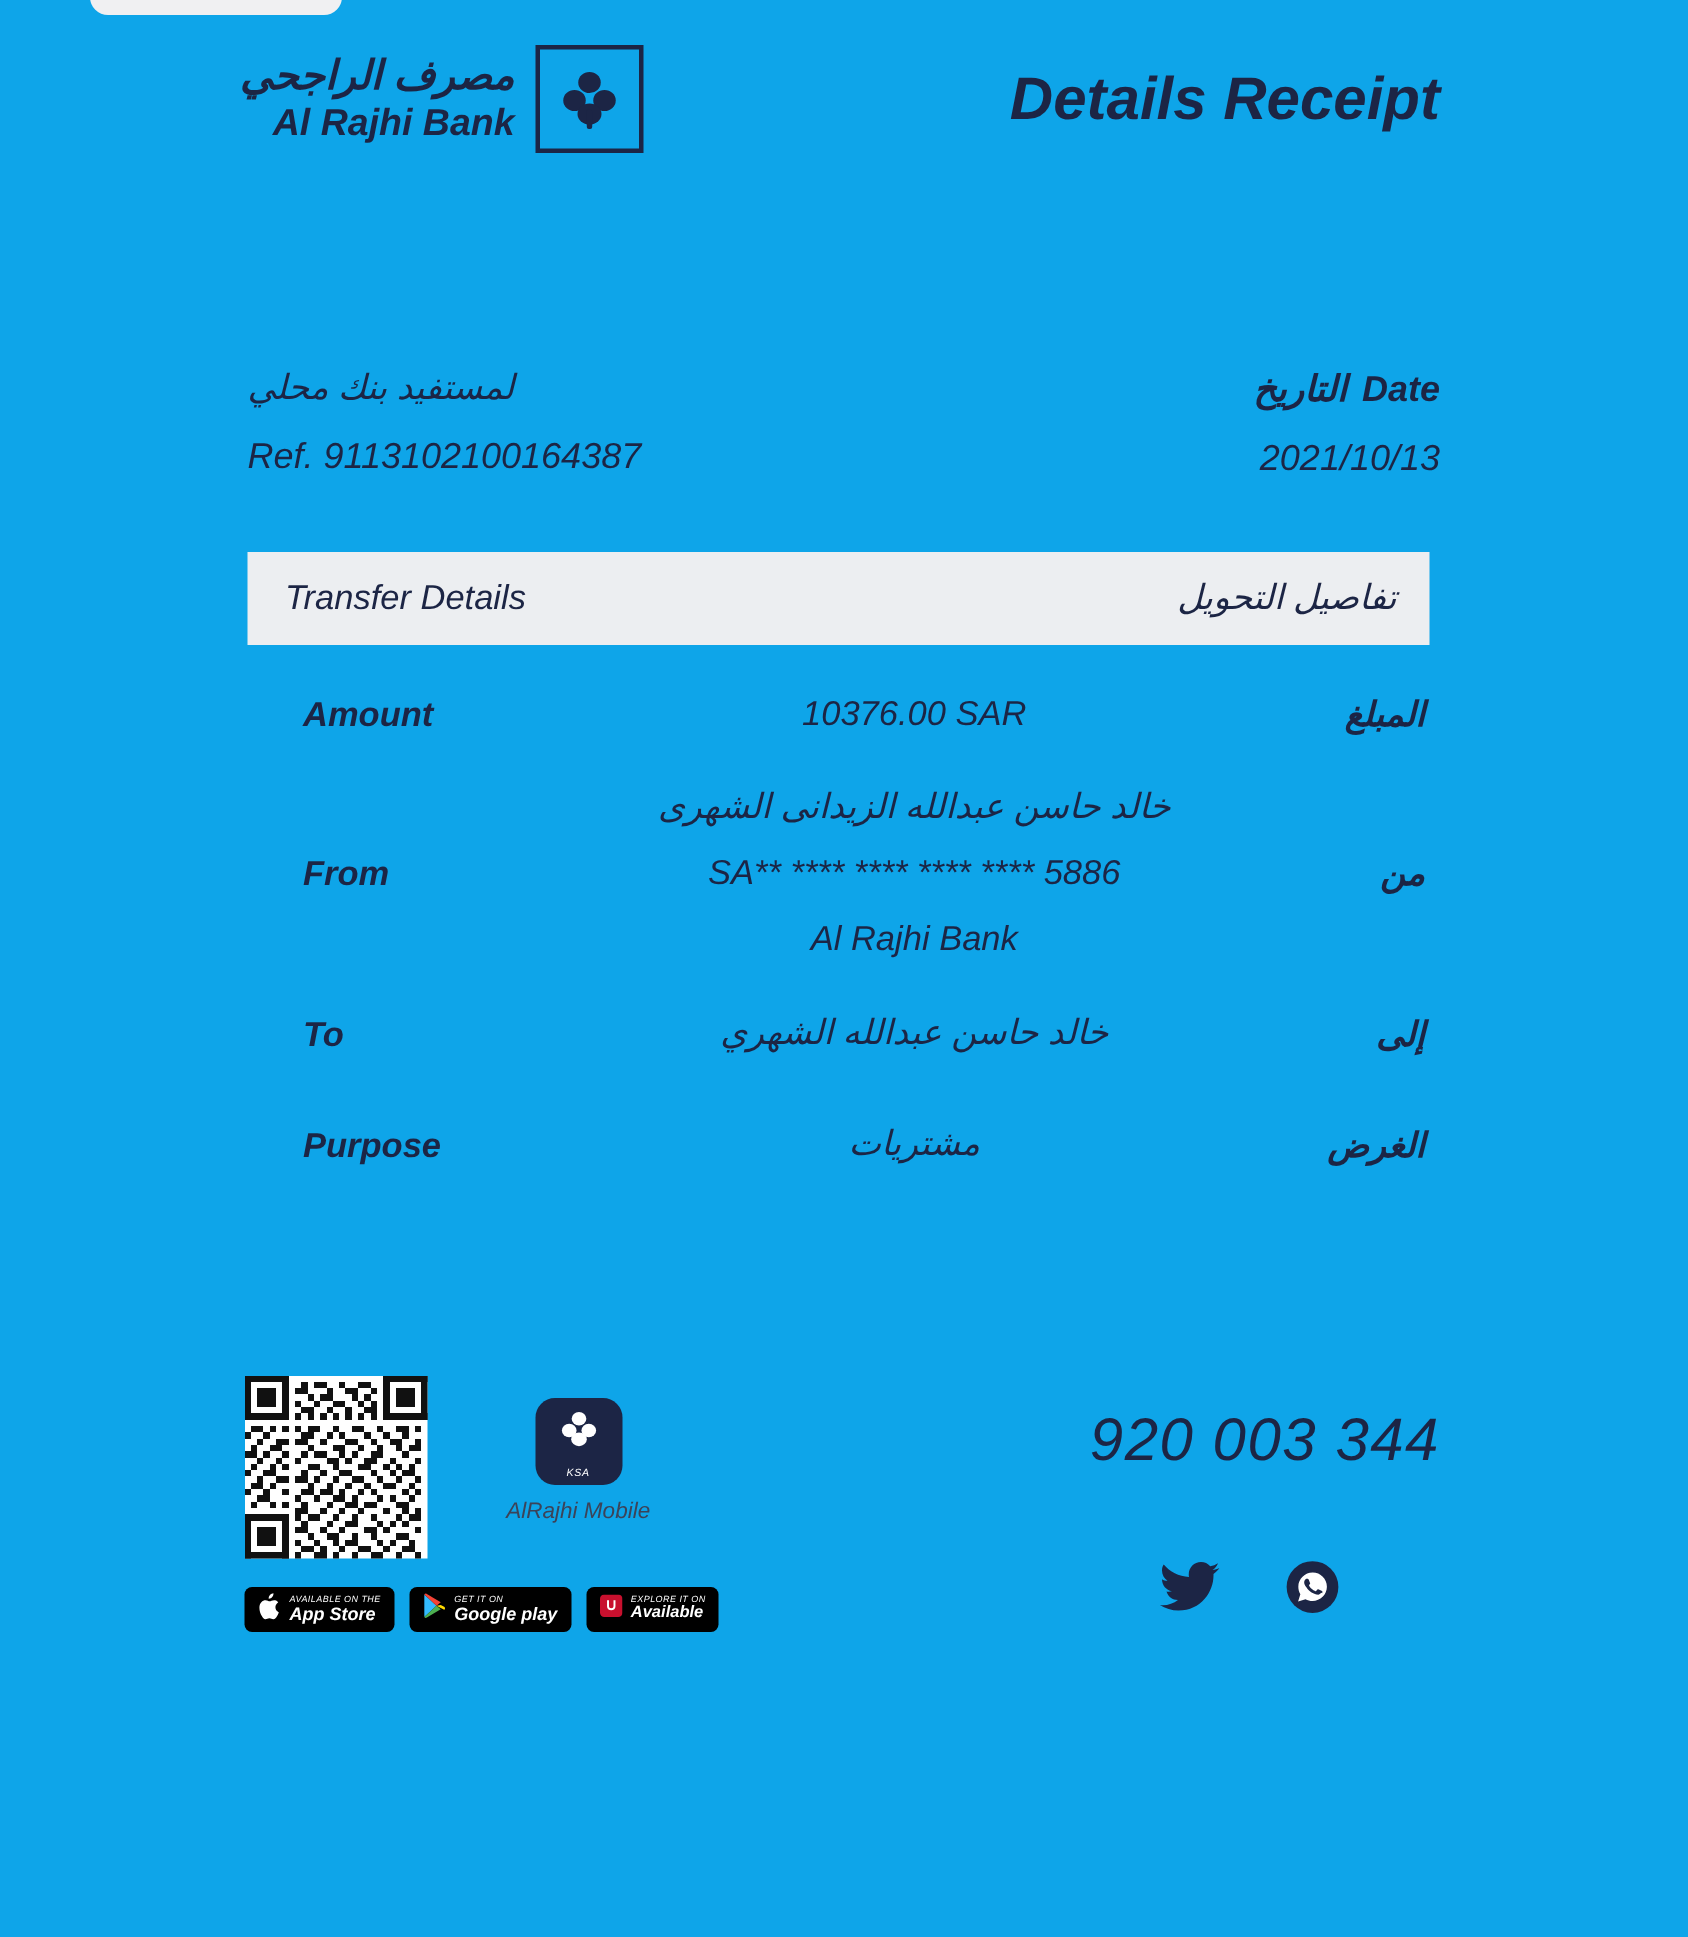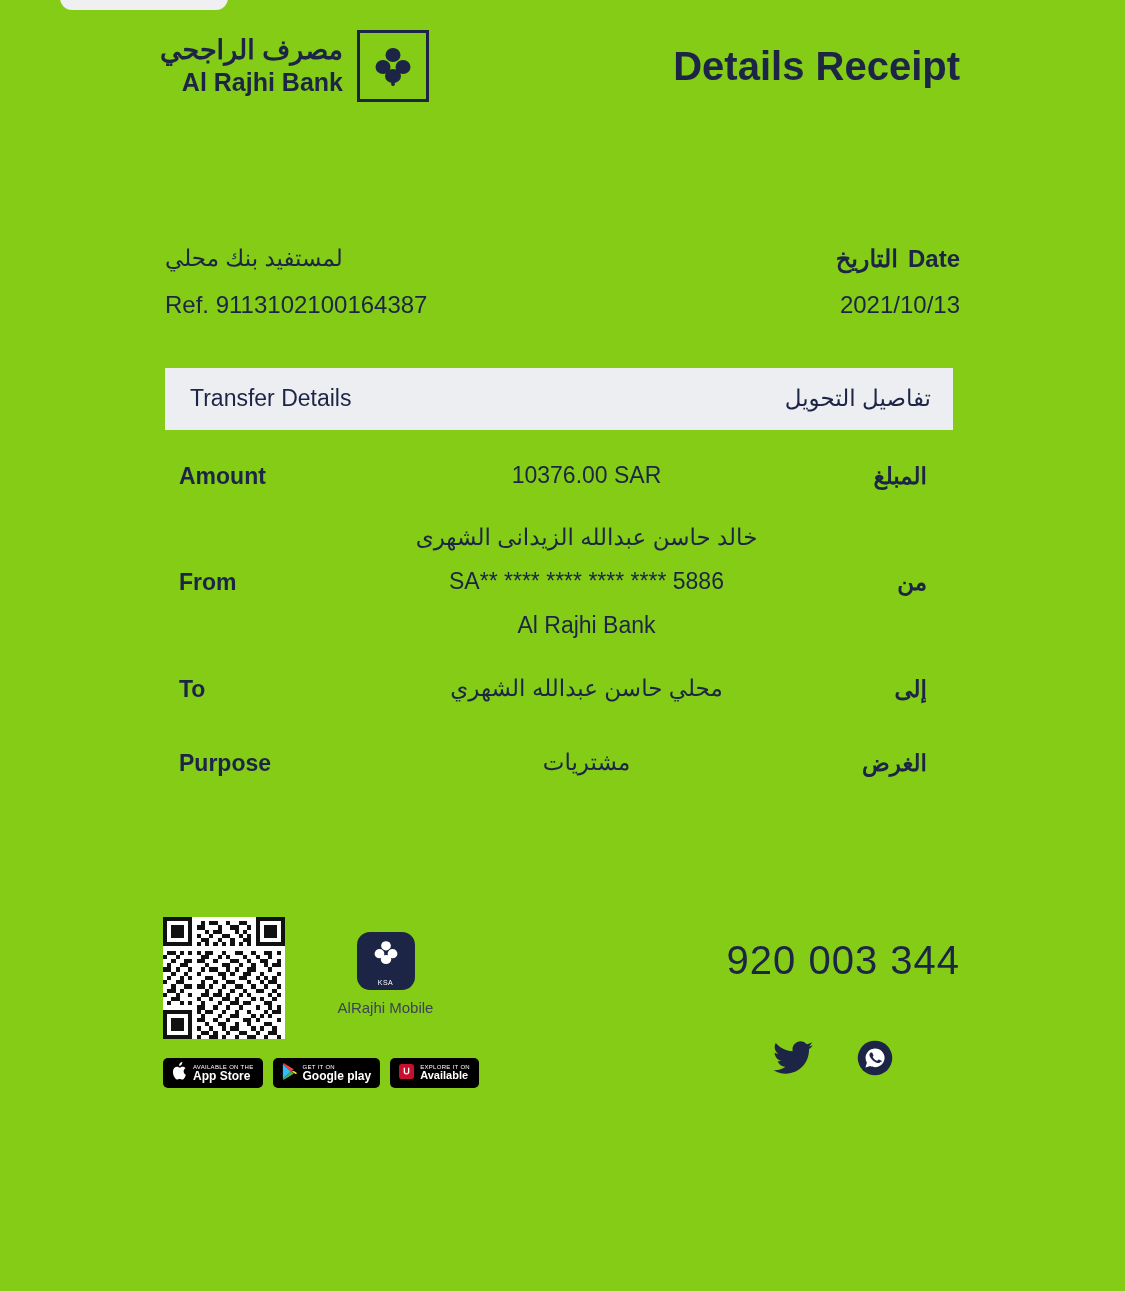--- a/index.html
+++ b/index.html
@@ -14,21 +14,22 @@
     position: relative;
     font-family: "Liberation Sans", sans-serif;
     color: #1c2545;
     overflow: hidden;
   }
   .page {
     position: absolute;
     left: 0; top: 0;
     width: 1125px;
     height: 1291px;
-    background: #84cc16;
+    background: #0ea5e9;
+    font-style: italic;
   }
   
   .notch {
     position: absolute;
     left: 60px;
     top: -14px;
     width: 168px;
     height: 24px;
     background: #f0f0f2;
     border-radius: 0 0 12px 12px;
@@ -167,21 +168,21 @@
     top: 17px;
     font-size: 23px;
     color: #1c2545;
     direction: rtl;
   }
 
   
   .rows {
     position: absolute;
     top: 440px;
-    left: 154px;
+    left: 177px;
     width: 795px;
   }
   .row {
     position: relative;
     width: 100%;
     display: flex;
     align-items: center;
     min-height: 62px;
   }
   .row .lbl-en {
@@ -378,21 +379,21 @@
         <div class="v-ar">خالد حاسن عبدالله الزيدانى الشهرى</div>
         <div>SA** **** **** **** **** 5886</div>
         <div>Al Rajhi Bank</div>
       </div>
       <div class="lbl-ar">من</div>
     </div>
 
     <div class="row row-to">
       <div class="lbl-en">To</div>
       <div class="value">
-        <div class="v-ar">محلي حاسن عبدالله الشهري</div>
+        <div class="v-ar">خالد حاسن عبدالله الشهري</div>
       </div>
       <div class="lbl-ar">إلى</div>
     </div>
 
     <div class="row row-purpose">
       <div class="lbl-en">Purpose</div>
       <div class="value">
         <div class="v-ar">مشتريات</div>
       </div>
       <div class="lbl-ar">الغرض</div>

